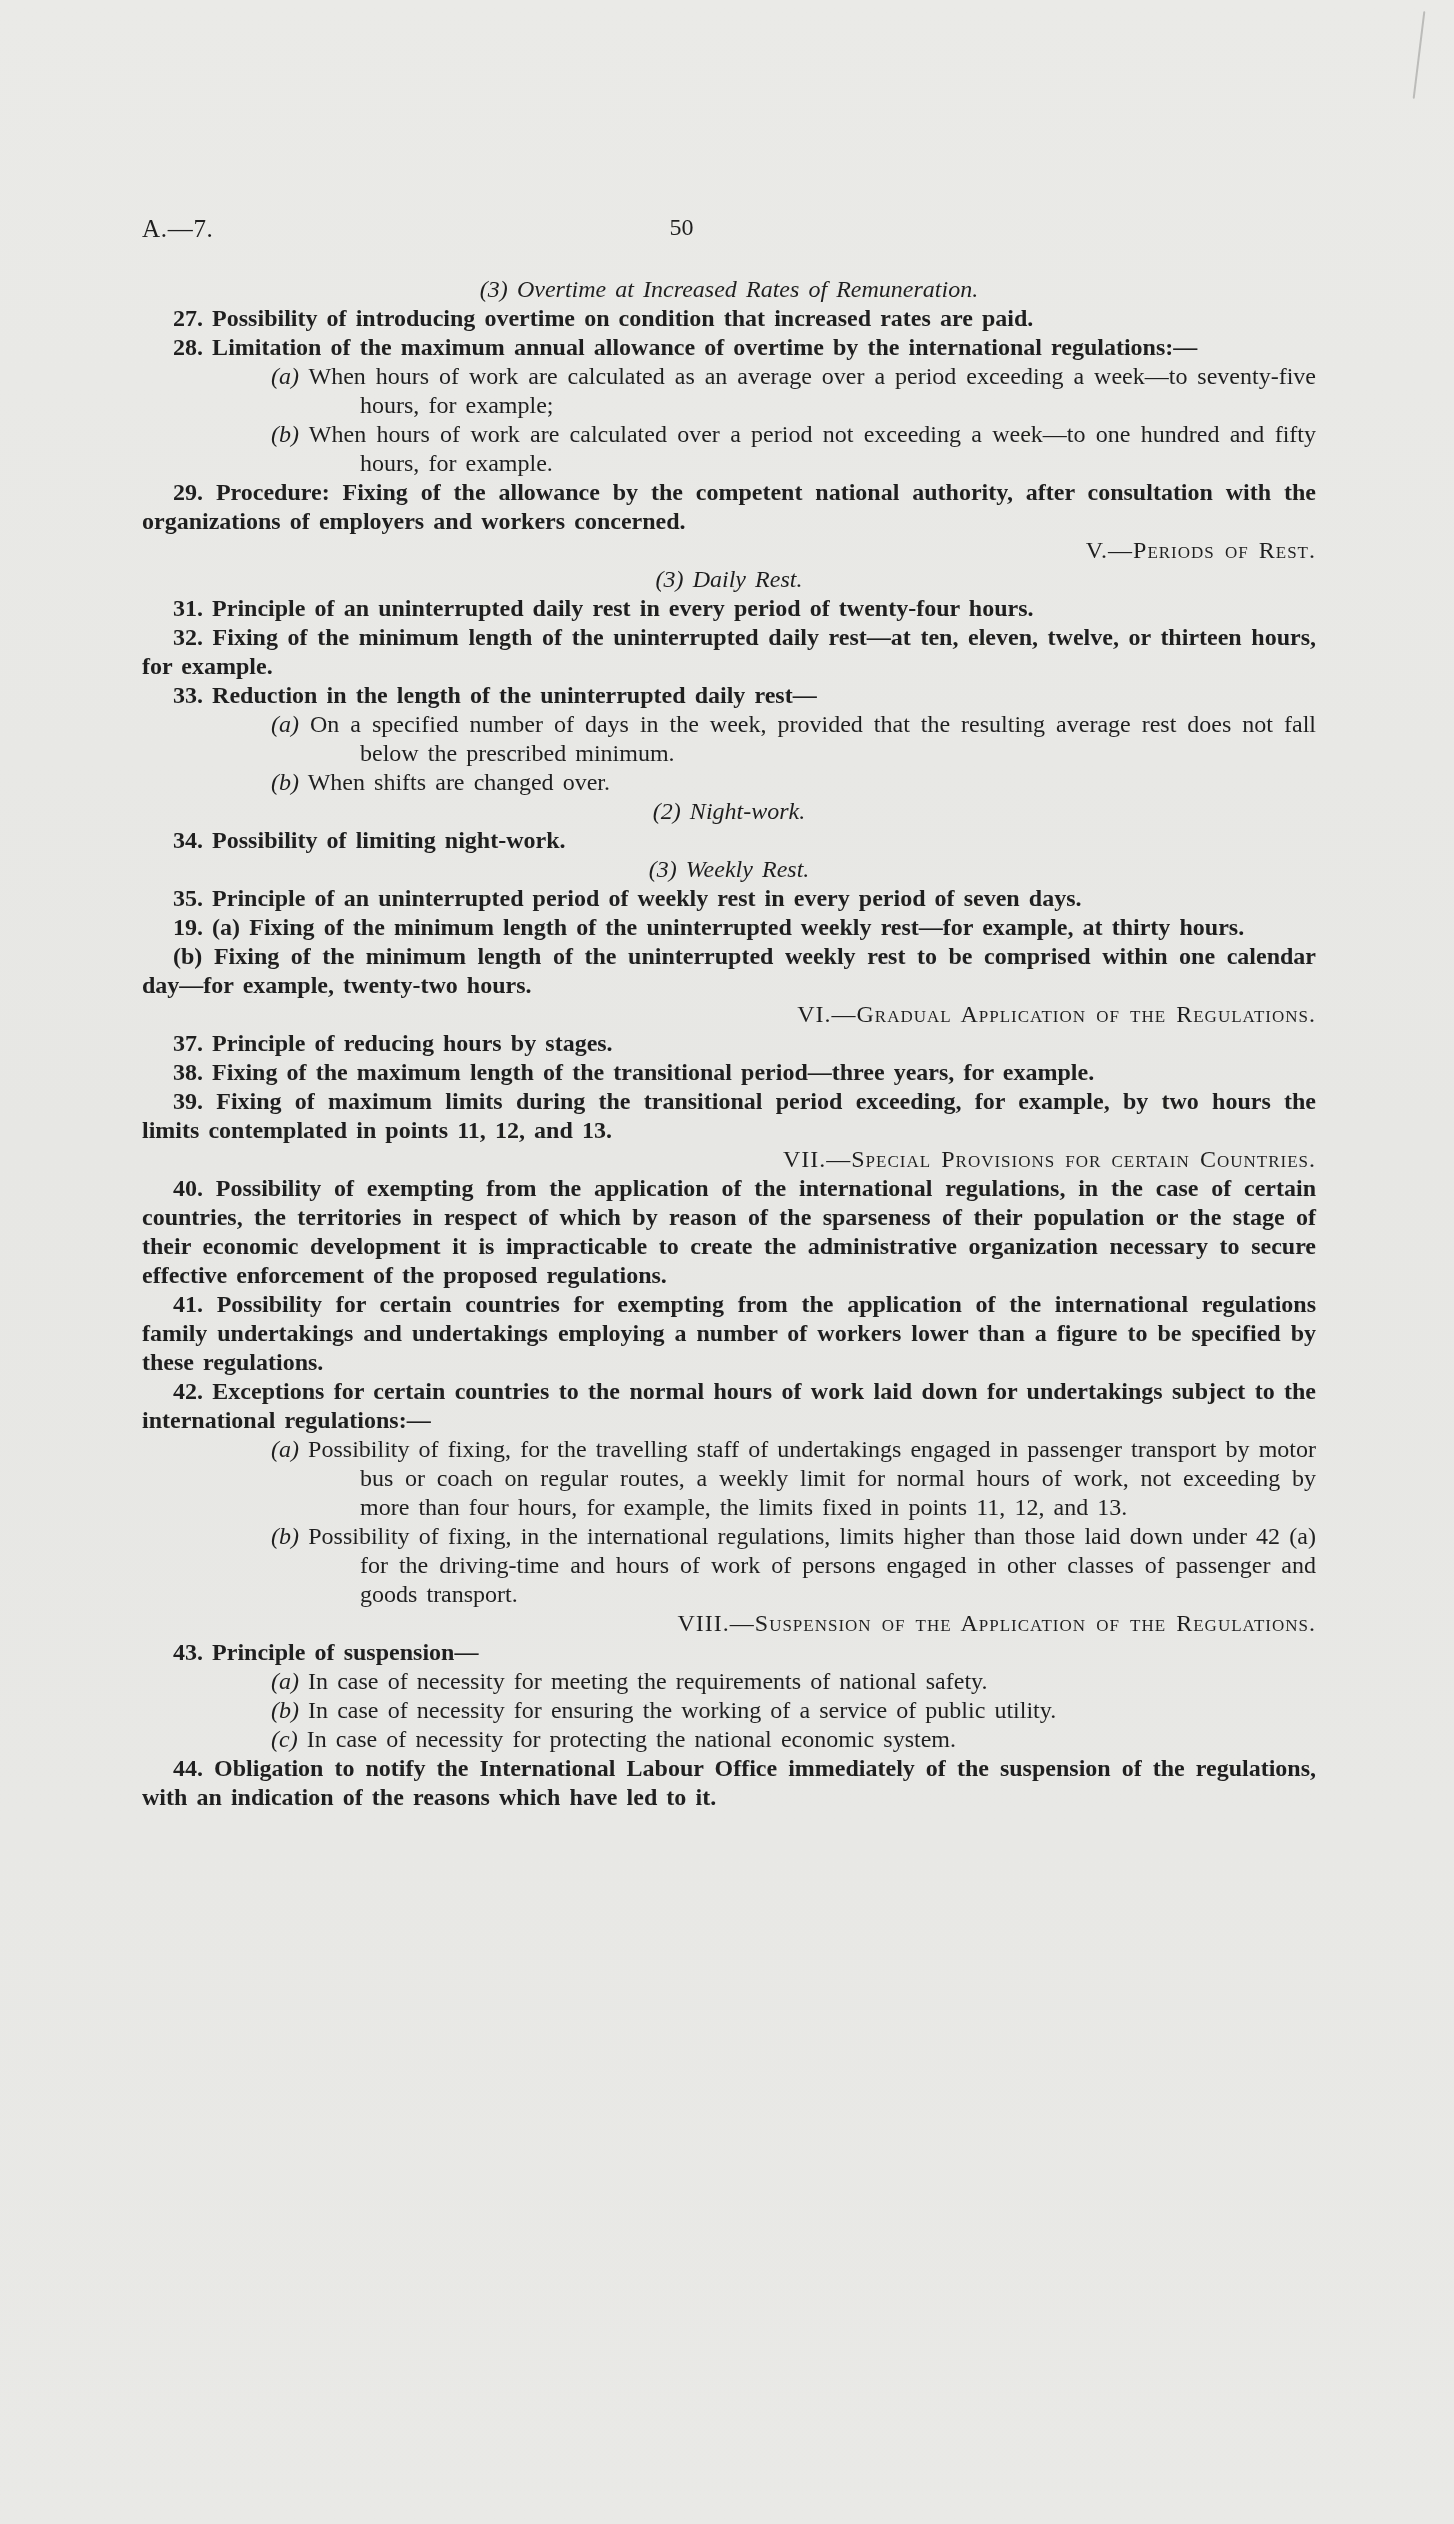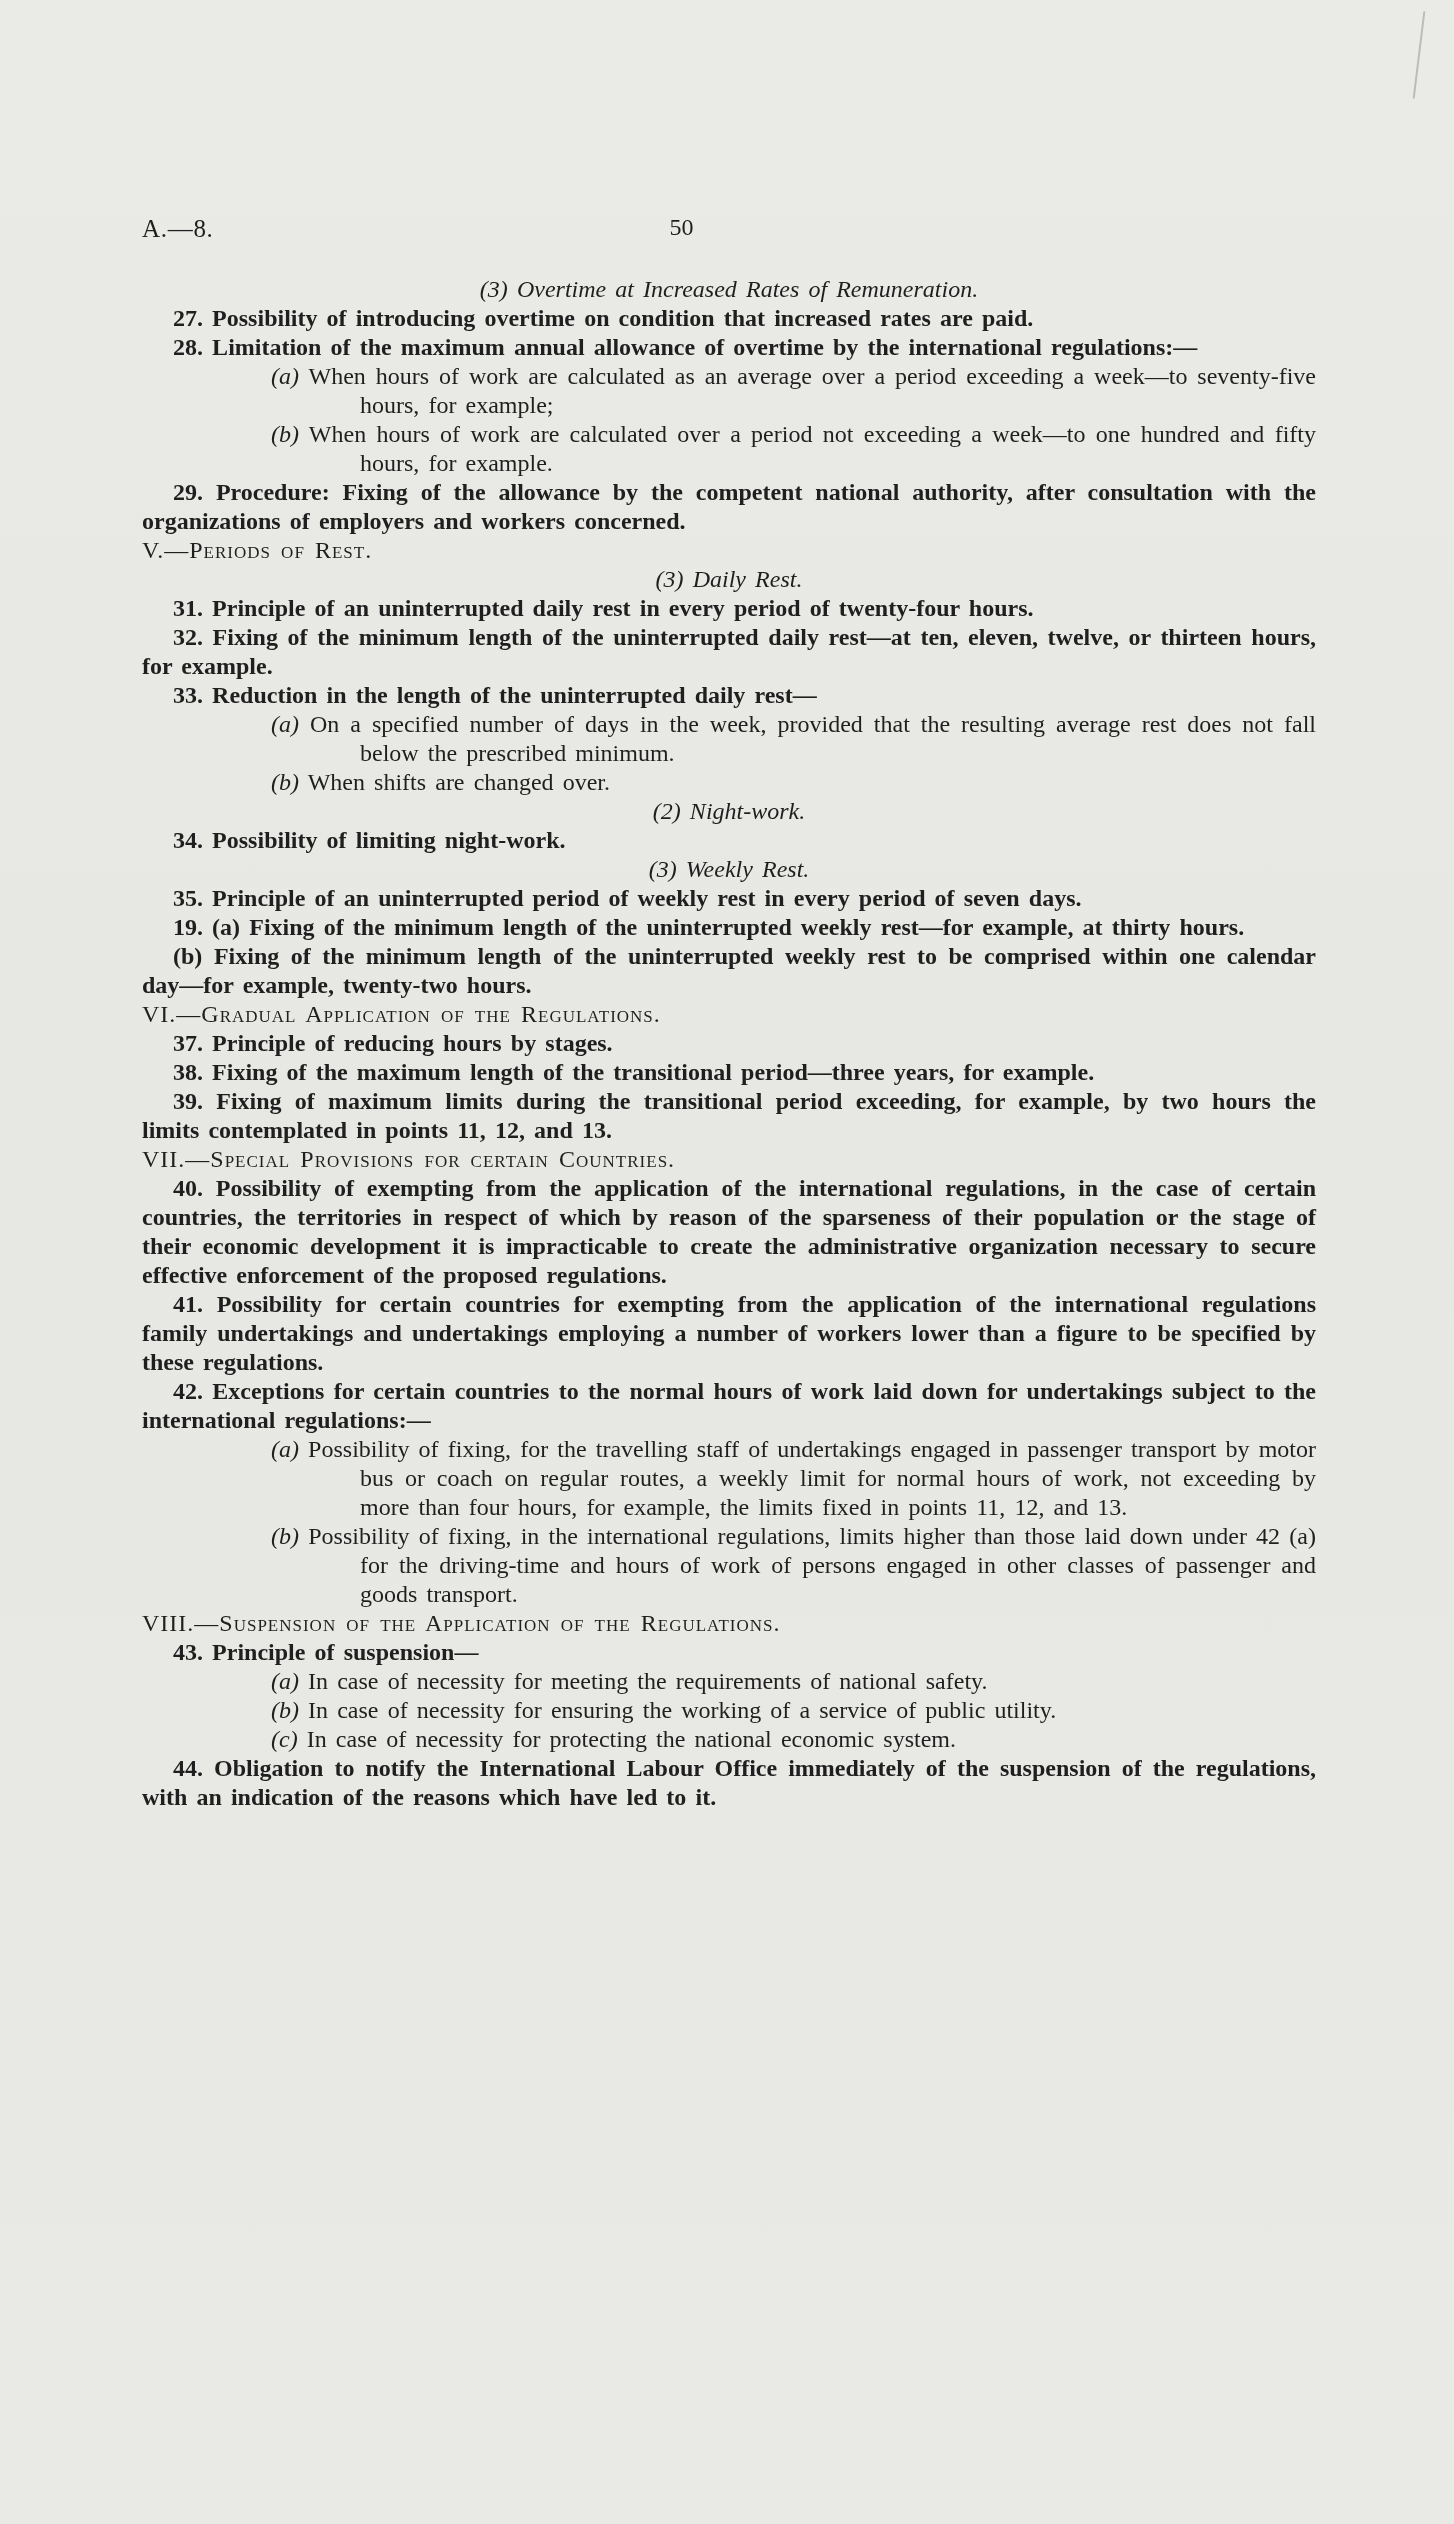--- a/index.html
+++ b/index.html
@@ -51,34 +51,34 @@
     padding-left: 218px;
     text-indent: -89px;
   }
   .sub-label { font-style: italic; }
   .center-italic {
     text-align: center;
     font-style: italic;
     margin: 17.6px 0 5.4px;
   }
   .center-caps {
-    text-align: left;
+    text-align: right;
     font-variant: small-caps;
     letter-spacing: 1px;
     margin: 24px 0 6.8px;
   }
 </style>
 </head>
 <body>
 
 <div class="page">
   <div class="artifact"></div>
 
   <div class="header">
-    <span class="doc-ref">A.—8.</span>
+    <span class="doc-ref">A.—7.</span>
     <span class="page-number">50</span>
   </div>
 
   <main class="body-text">
       <p class="block center-italic">(3) Overtime at Increased Rates of Remuneration.</p>
       <p class="block para">27. Possibility of introducing overtime on condition that increased rates are paid.</p>
       <p class="block para">28. Limitation of the maximum annual allowance of overtime by the international regulations:—</p>
       <p class="block sub"><span class="sub-label">(a)</span> When hours of work are calculated as an average over a period exceeding a week—to seventy-five hours, for example;</p>
       <p class="block sub"><span class="sub-label">(b)</span> When hours of work are calculated over a period not exceeding a week—to one hundred and fifty hours, for example.</p>
       <p class="block para">29. Procedure: Fixing of the allowance by the competent national authority, after consultation with the organizations of employers and workers concerned.</p>

